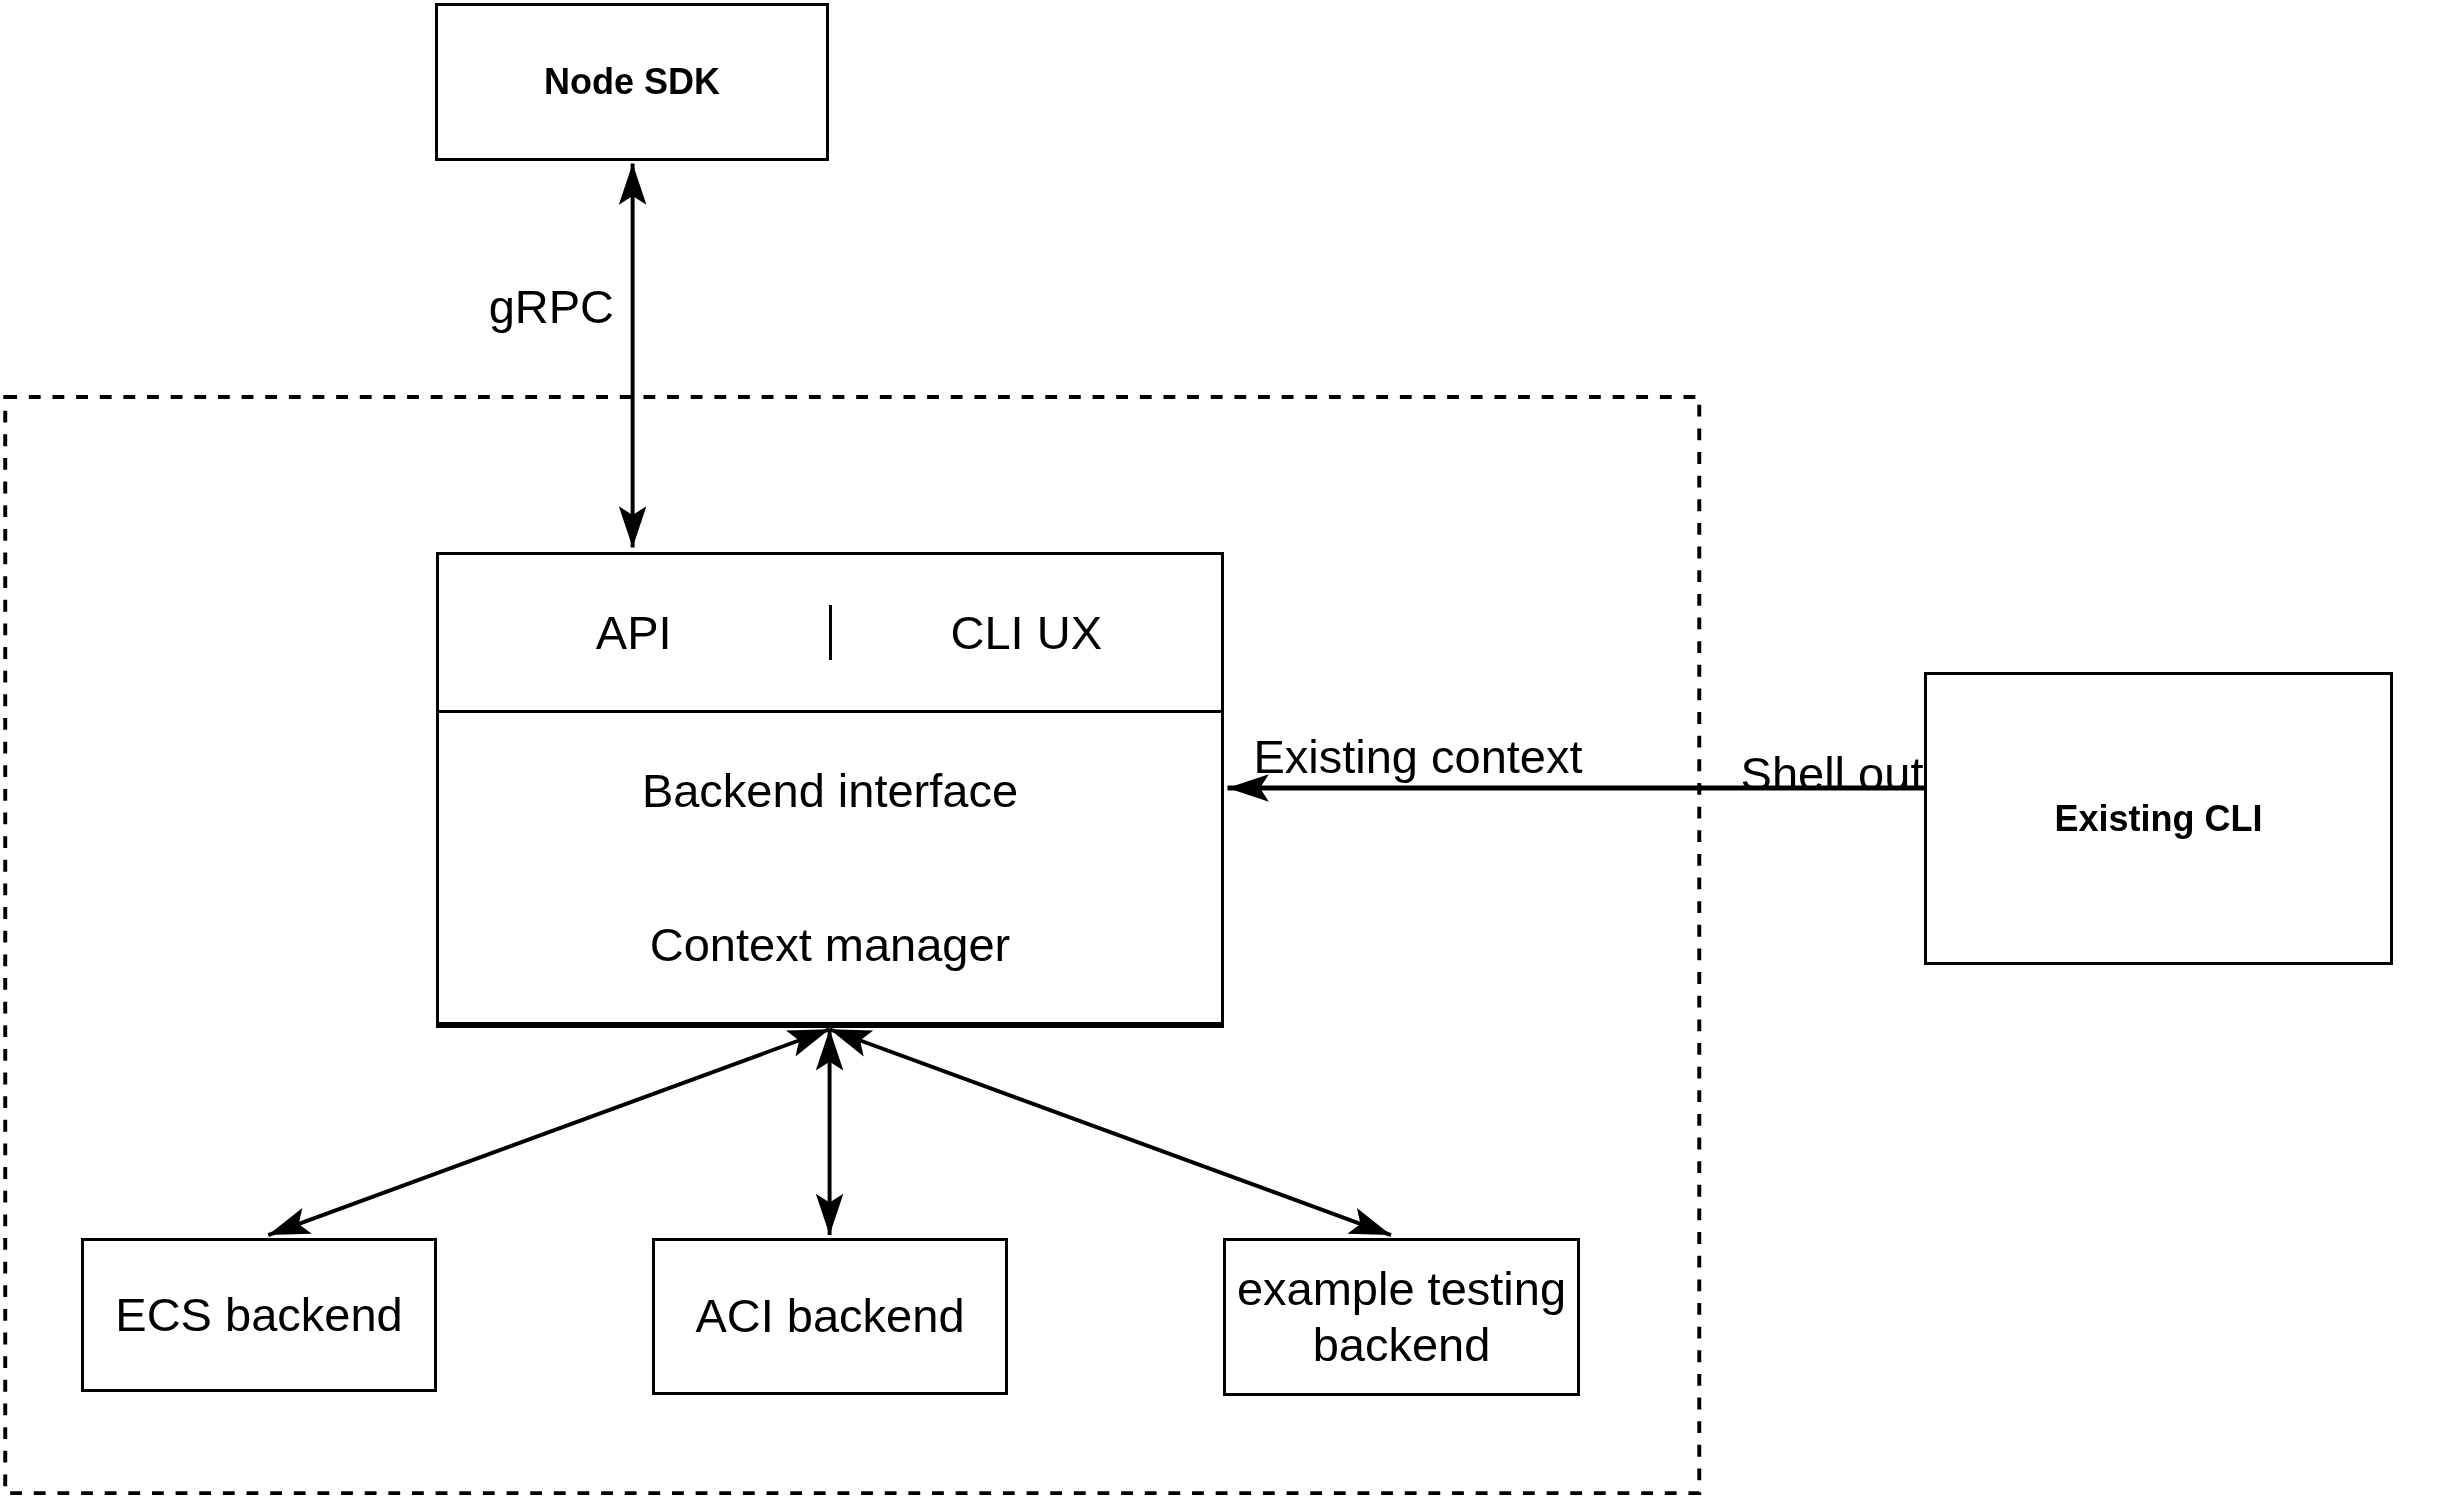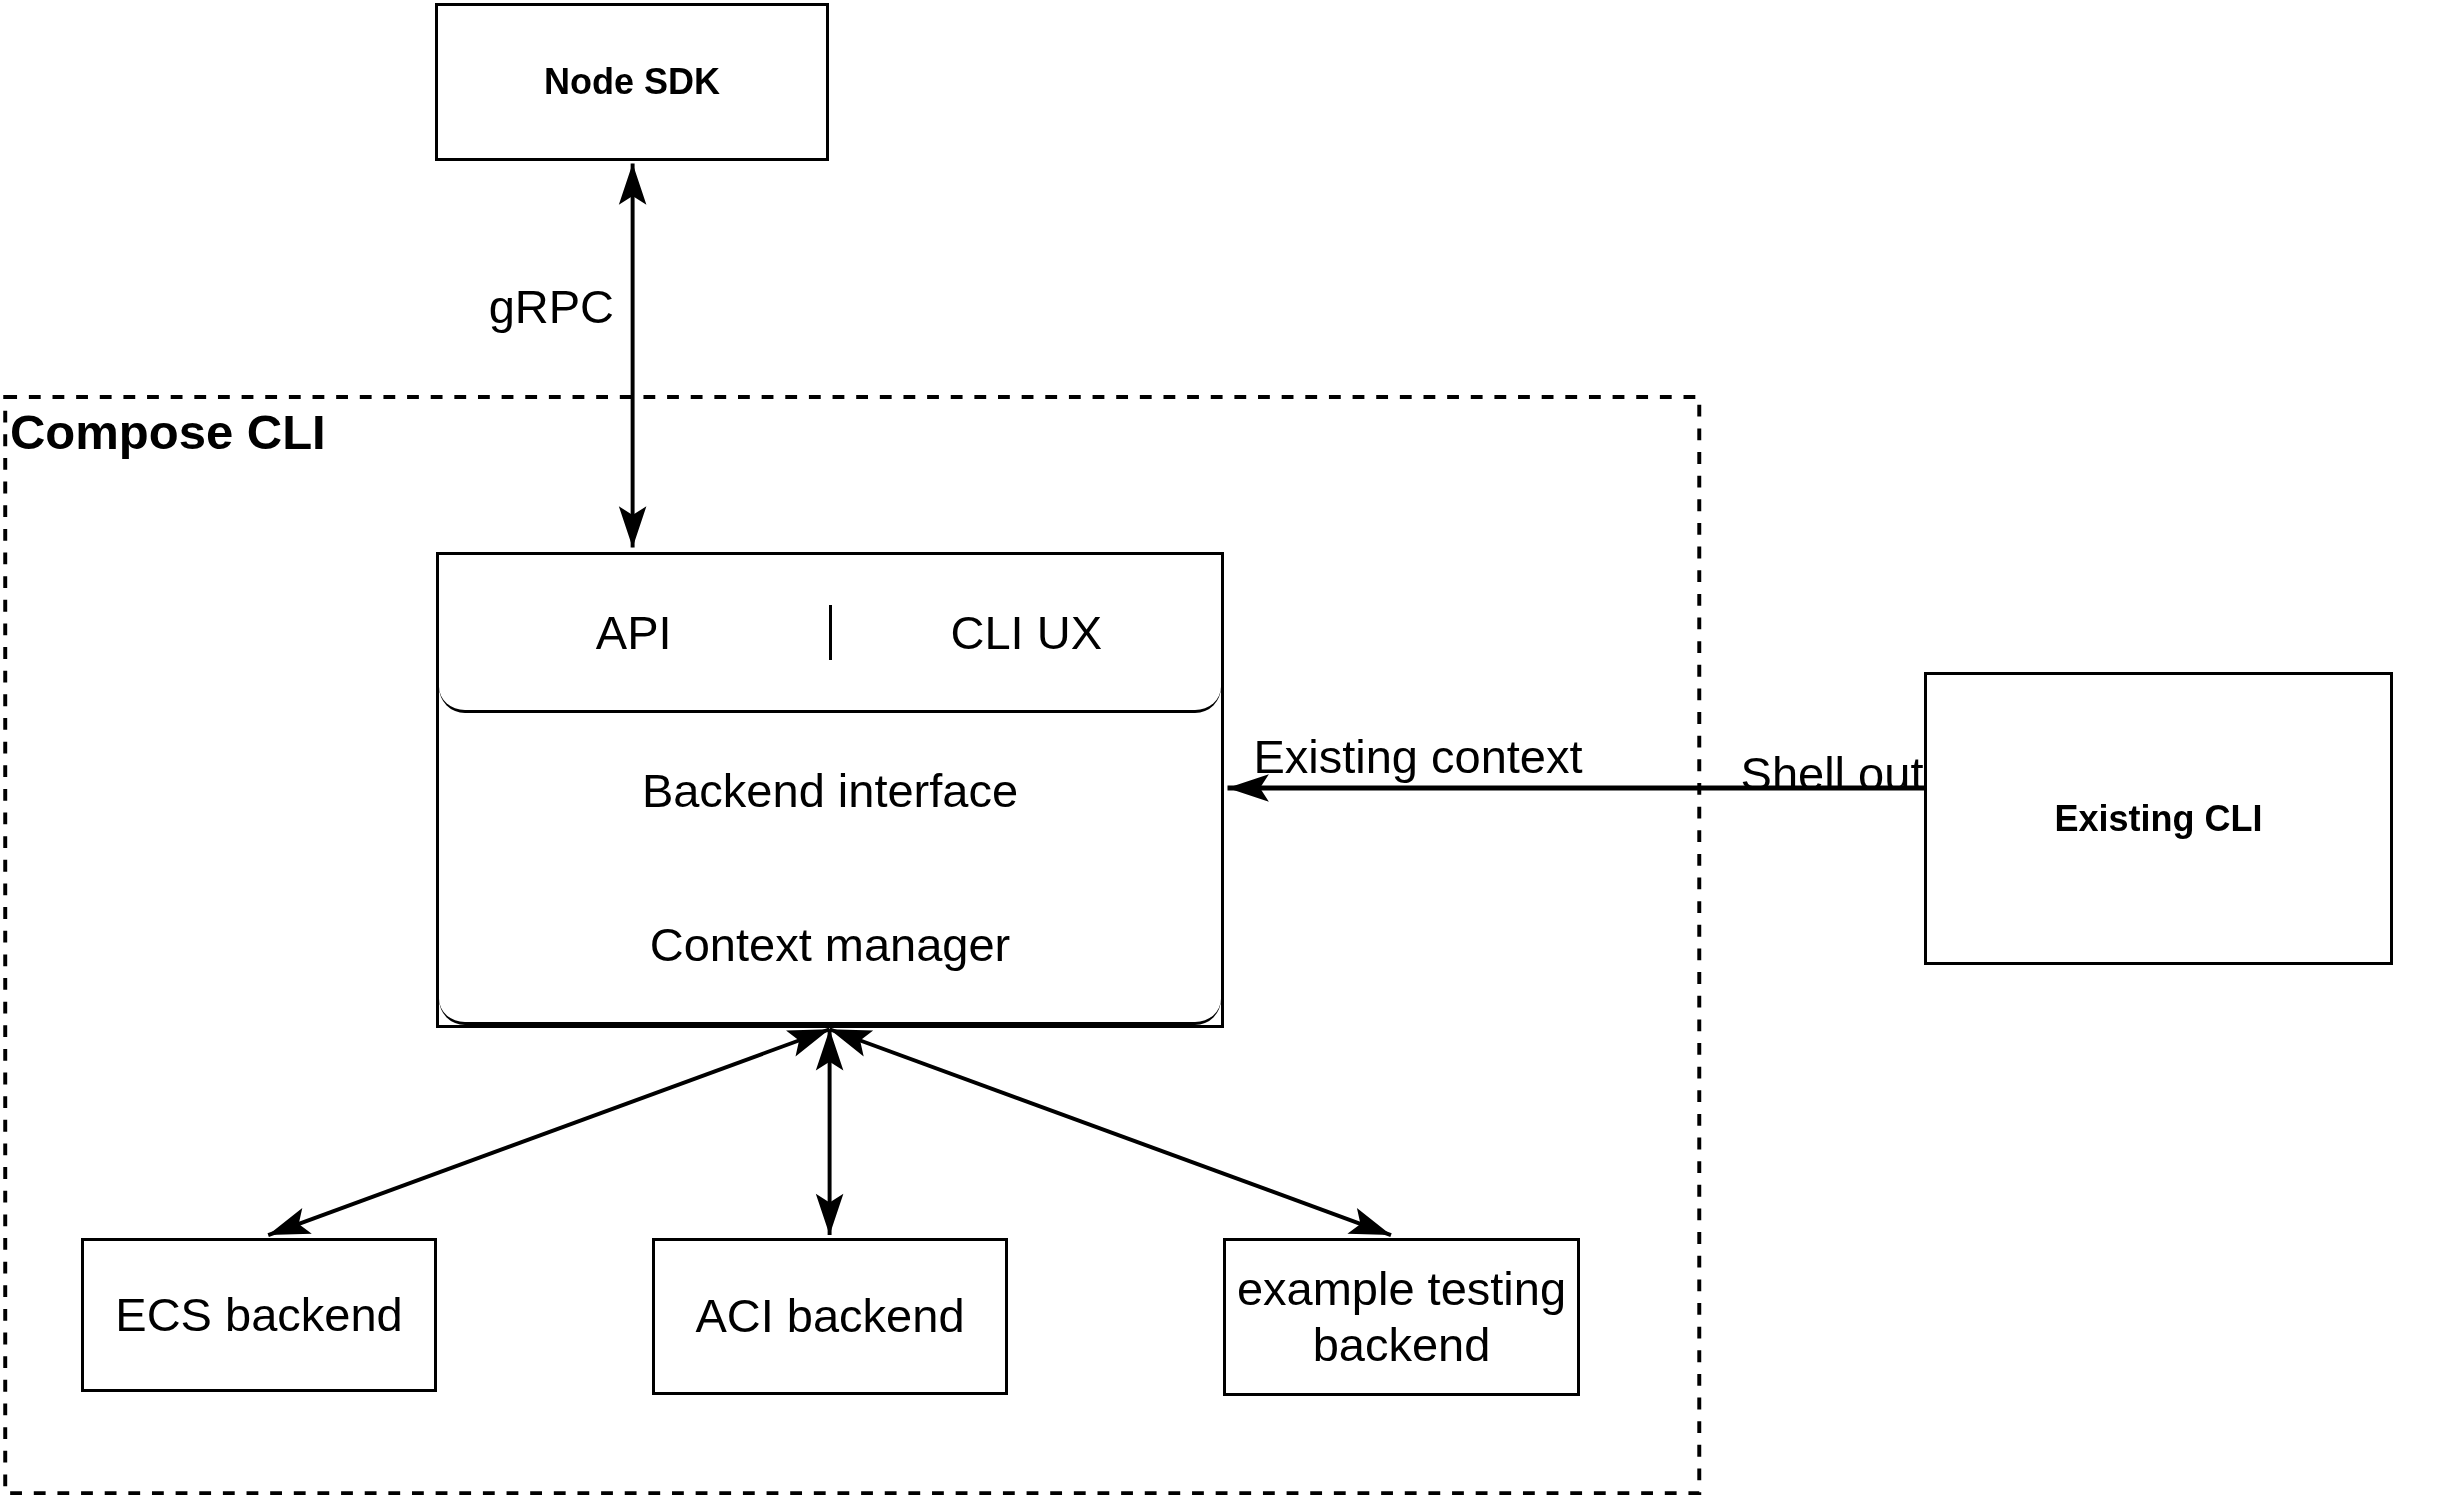--- a/index.html
+++ b/index.html
@@ -32,21 +32,21 @@
   .aci{left:652px;top:1238px;width:356px;height:157px;}
   .example{left:1223px;top:1238px;width:357px;height:158px;}
 
   .stack{
     position:absolute;left:436px;top:552px;width:788px;height:476px;
     background:#ffffff;border:3.9px solid #000000;box-sizing:border-box;
     display:flex;flex-direction:column;z-index:2;font-size:47px;
   }
   .stack-row{
     flex:1;border-bottom:3.9px solid #000000;
-    display:flex;align-items:center;justify-content:center;text-align:center;border-radius:26px;
+    display:flex;align-items:center;justify-content:center;text-align:center;
   }
   .stack-row.last{border-bottom:none;}
   .stack-top{padding:0;}
   .stack-top .cell{
     flex:1;display:flex;align-items:center;justify-content:center;text-align:center;
   }
   .cell.api{border-right:3.9px solid #000000;}
 
   .edge-label{
     position:absolute;font-size:47px;line-height:55px;z-index:3;
@@ -84,21 +84,20 @@
 
     <line x1="1246" y1="800" x2="2006" y2="800" stroke="#000000" stroke-width="5" marker-start="url(#arrow-rev)" marker-end="url(#arrow)"></line>
 
     <line x1="842" y1="1045" x2="272" y2="1254" stroke="#000000" stroke-width="4" marker-start="url(#arrow-rev)" marker-end="url(#arrow)"></line>
 
     <line x1="842" y1="1045" x2="842" y2="1254" stroke="#000000" stroke-width="4" marker-start="url(#arrow-rev)" marker-end="url(#arrow)"></line>
 
     <line x1="842" y1="1045" x2="1412" y2="1254" stroke="#000000" stroke-width="4" marker-start="url(#arrow-rev)" marker-end="url(#arrow)"></line>
   </svg>
 
-  <div class="compose-cli-label">Compose CLI</div>
 
   <div class="box bold node-sdk">Node SDK</div>
 
   <div class="stack">
     <div class="stack-row stack-top">
       <div class="cell api">API</div>
       <div class="cell">CLI UX</div>
     </div>
     <div class="stack-row last">Backend interface</div>
     <div class="stack-row">Context manager</div>

